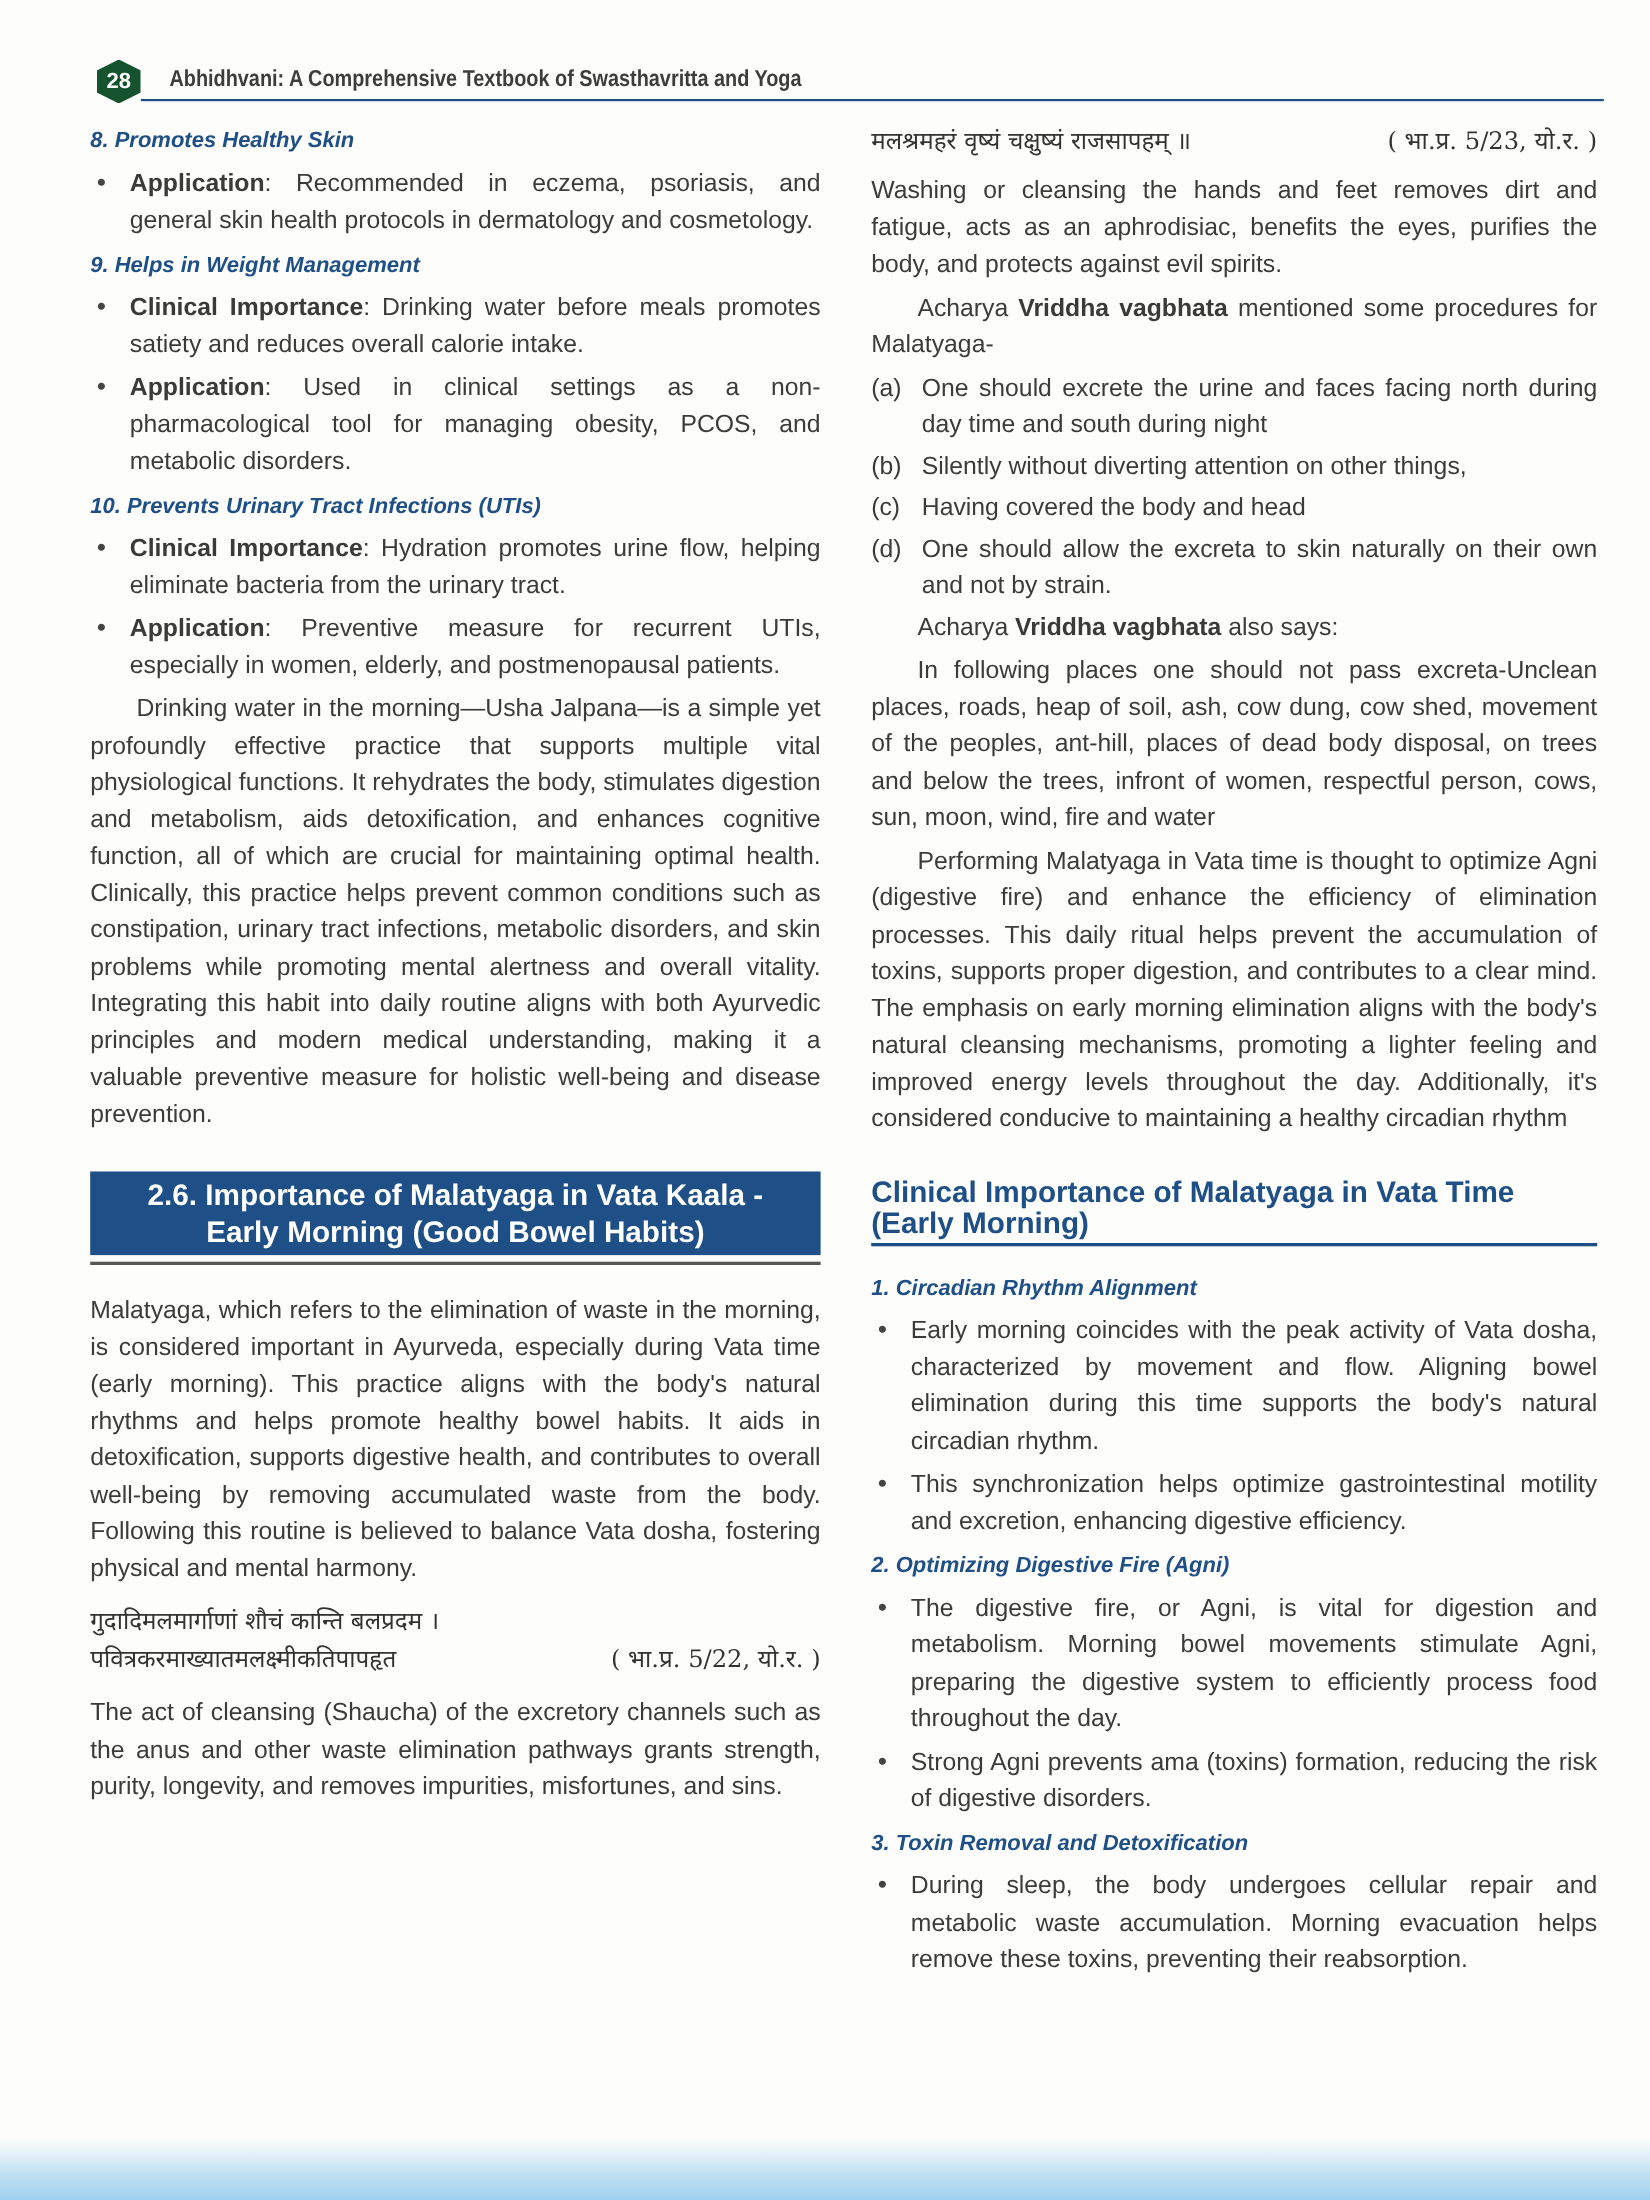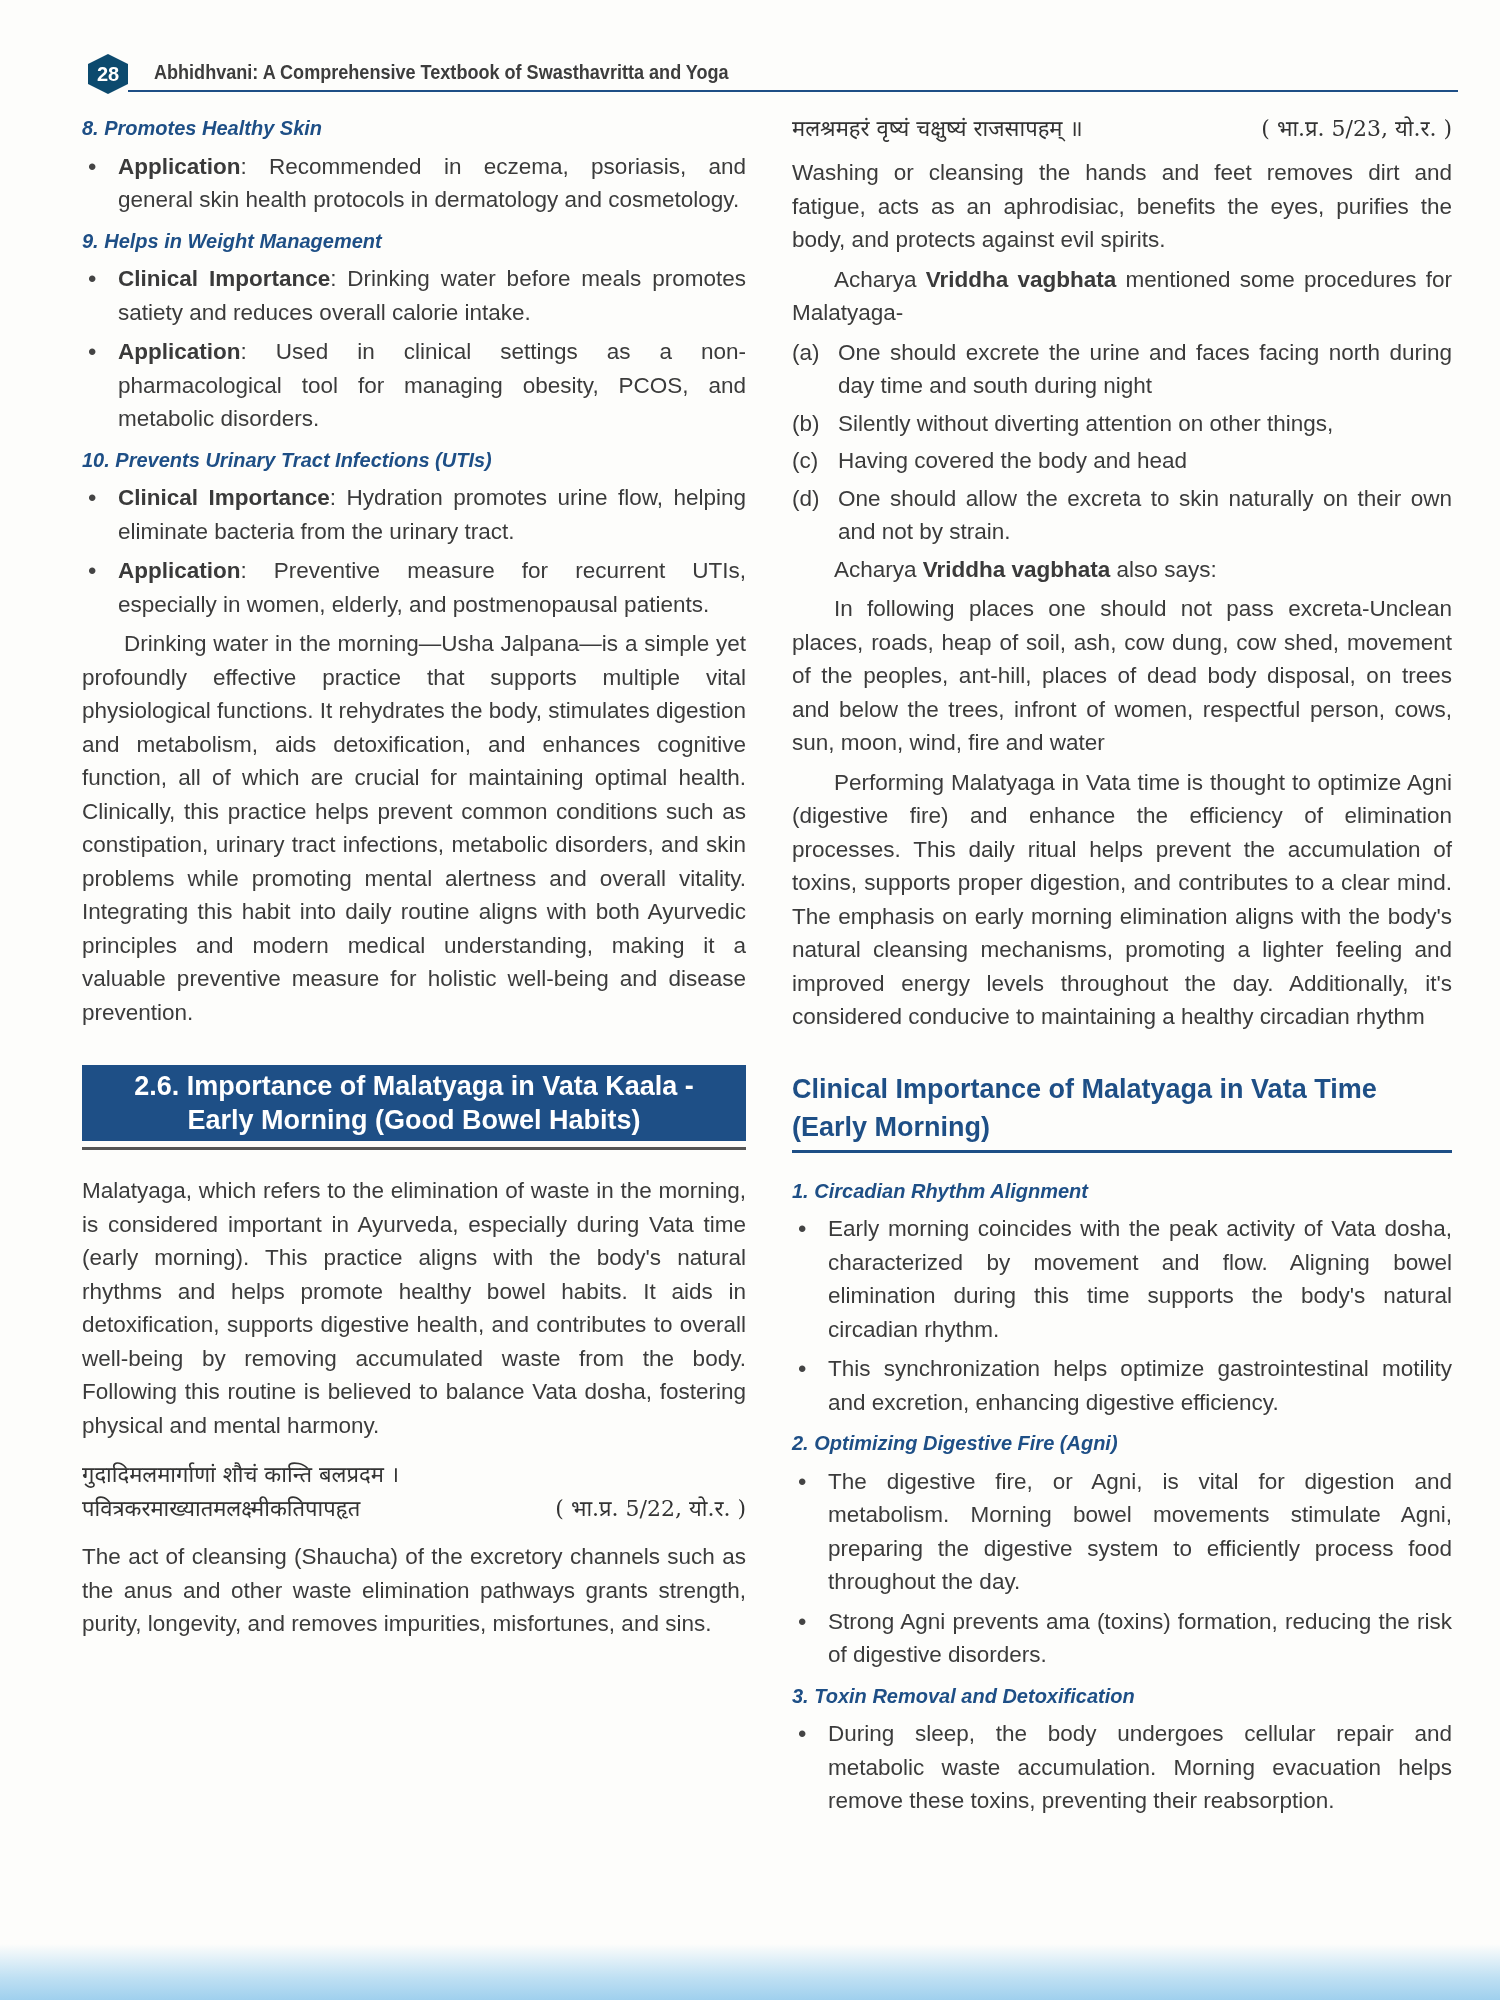--- a/index.html
+++ b/index.html
@@ -1,19 +1,19 @@
 <!DOCTYPE html>
 <html><head>
 <meta charset="utf-8">
 <style>
   html, body { margin:0; padding:0; }
   body { width:1500px; height:2000px; background:#fdfdfb; position:relative; overflow:hidden;
          font-family:"Liberation Sans", "DejaVu Sans", sans-serif; color:#3a3a3a; }
   .header { position:absolute; left:88px; top:54px; width:1370px; height:40px; }
-  .page-badge { position:absolute; left:0; top:0; width:40px; height:40px; background:#0c4a6e;
+  .page-badge { position:absolute; left:0; top:0; width:40px; height:40px; background:#14532d;
     clip-path:polygon(50% 0,100% 25%,100% 75%,50% 100%,0 75%,0 25%); color:#fff; font-weight:bold;
     font-size:20px; display:flex; align-items:center; justify-content:center; font-family:"Liberation Sans Narrow","Liberation Sans",sans-serif; }
   .book-title { position:absolute; left:66px; top:6px; font-size:21px; font-weight:bold; color:#3d3d3d;
     transform:scaleX(0.86); transform-origin:left center; white-space:nowrap; }
   .header-rule { position:absolute; left:40px; right:0; top:36px; height:2px; background:#1e4f86; }
 
   .col { position:absolute; top:112px; font-size:22.5px; line-height:33.5px; color:#3b3b3b; }
   .col.left { left:82px; width:664px; }
   .col.right { left:792px; width:660px; }
   .col p { margin:0; text-align:justify; }
@@ -24,21 +24,21 @@
   .b { font-weight:bold; color:#3a3a3a; }
   .indent { text-indent:42px; }
   .box-head { background:#1e4f86; color:#fff; font-weight:bold; font-size:27px; line-height:34px;
     text-align:center; padding:4px 24px; margin-top:36px; }
   .box-rule { height:3px; background:#555; margin-top:6px; margin-bottom:24px; }
   .sanskrit { font-family:"DejaVu Serif", serif; font-size:22px; line-height:34px; color:#333; position:relative; }
   .ref { position:absolute; right:0;text-align:right; }
   ol.alpha { list-style:none; margin:0; padding:0; }
   ol.alpha li { position:relative; padding-left:46px; margin-bottom:4px; text-align:justify; }
   ol.alpha li .mk { position:absolute; left:0; }
-  .sec-head { color:#1e4f86; font-weight:bold; font-size:27px; line-height:38px; margin-top:36px; }
+  .sec-head { color:#1e4f86; font-weight:bold; font-size:27px; line-height:28px; margin-top:36px; }
   .sec-rule { height:3px; background:#1e4f86; margin-top:4px; margin-bottom:22px; }
   .footer-band { position:absolute; left:0; right:0; bottom:0; height:56px;
     background:linear-gradient(to bottom, rgba(200,228,245,0) 0%, #bfe0f3 60%, #9fd0ee 100%); }
 </style>
 </head>
 <body>
 
 <div class="header">
   <div class="page-badge">28</div>
   <div class="book-title">Abhidhvani: A Comprehensive Textbook of Swasthavritta and Yoga</div>

